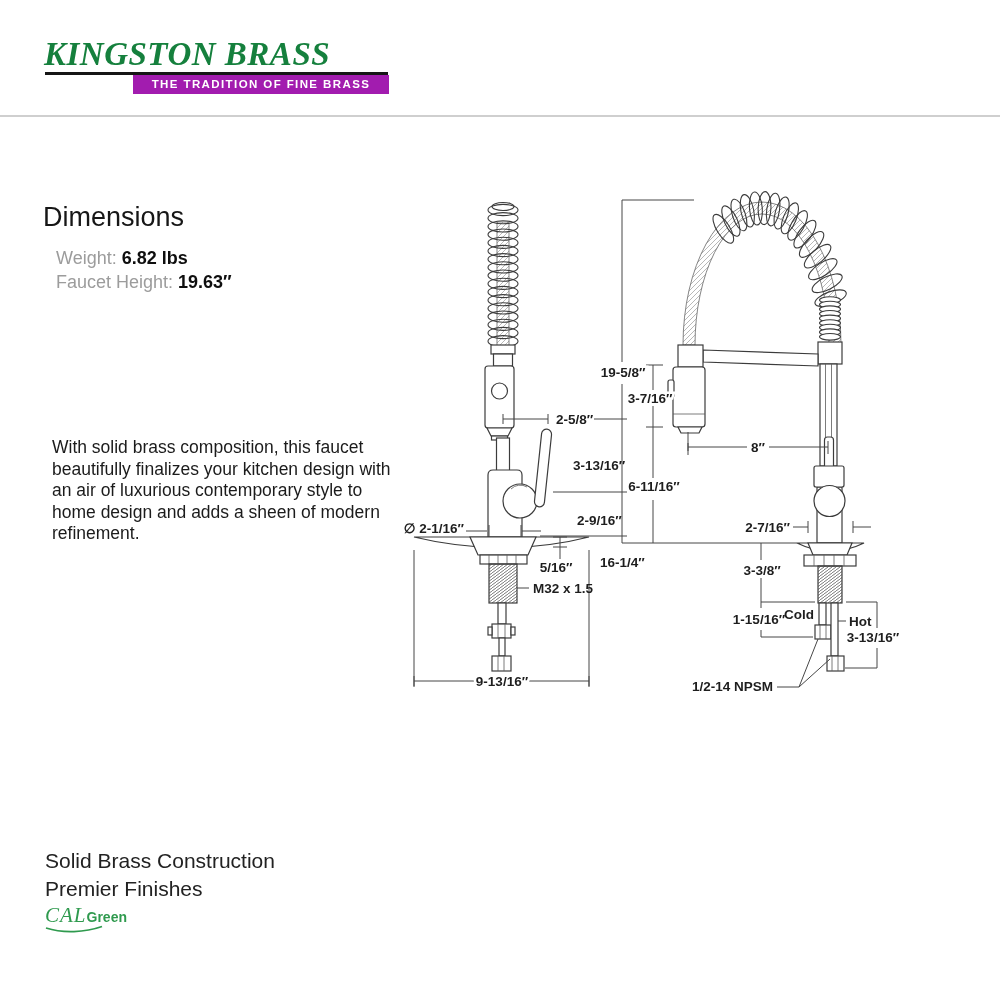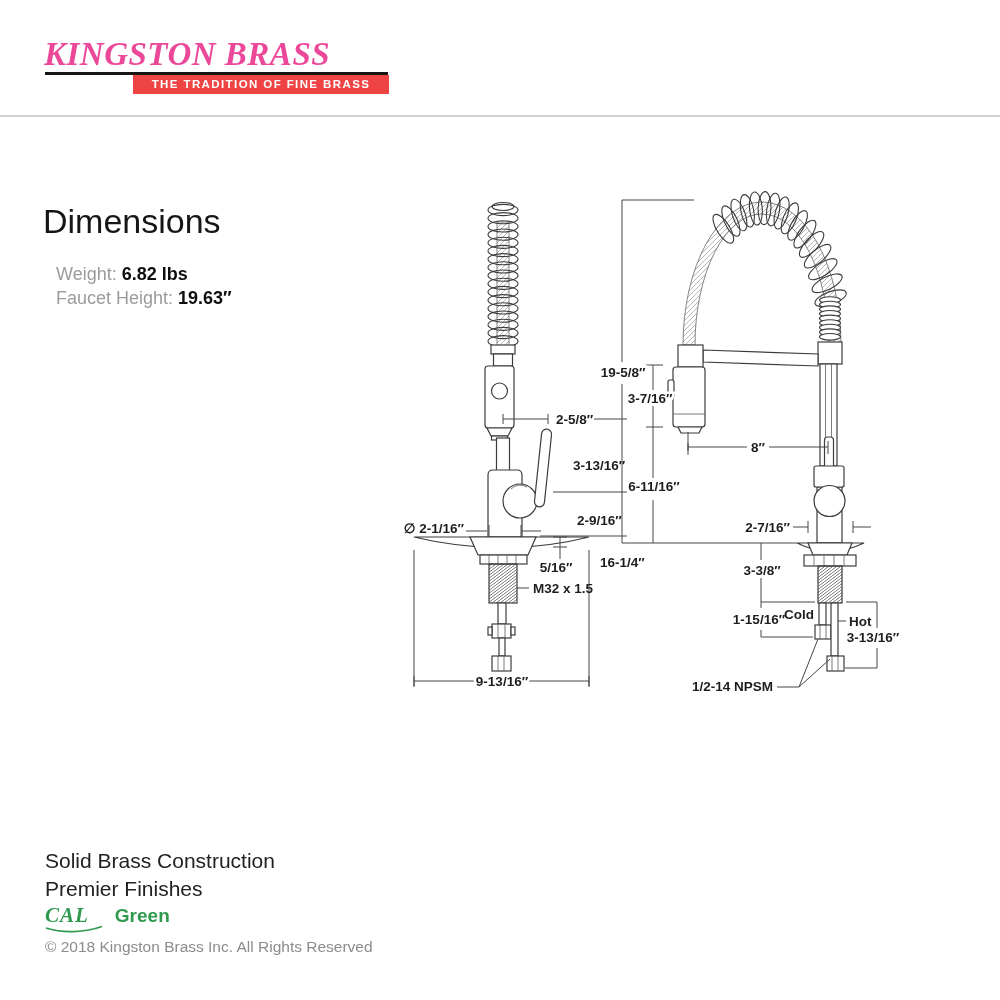--- a/index.html
+++ b/index.html
@@ -1,40 +1,40 @@
 <!DOCTYPE html>
 <html><head>
 <meta charset="utf-8">
 <style>
   html,body{margin:0;padding:0;background:#fff;}
   #page{position:relative;width:1000px;height:1000px;background:#fff;overflow:hidden;
         font-family:"Liberation Sans",sans-serif;color:#1c1c1c;}
   
   #brand{position:absolute;left:44px;top:36px;font-family:"Liberation Serif",serif;
-         font-style:italic;font-weight:700;font-size:33px;letter-spacing:.5px;color:#ec4899;
+         font-style:italic;font-weight:700;font-size:33px;letter-spacing:.5px;color:#15803d;
          white-space:nowrap;}
   #brand-underline{position:absolute;left:45px;top:72px;width:343px;height:3px;background:#161616;}
-  #tagline-box{position:absolute;left:133px;top:75px;width:256px;height:19px;background:#ef4444;
+  #tagline-box{position:absolute;left:133px;top:75px;width:256px;height:19px;background:#a21caf;
          color:#fff;font-size:11.5px;font-weight:700;letter-spacing:1.4px;text-align:center;
          line-height:19px;white-space:nowrap;}
   #header-rule{position:absolute;left:0;top:115px;width:1000px;height:2px;background:#cfcfcf;}
   
-  #dim-title{position:absolute;left:43px;top:202px;font-size:34px;color:#161616;}
-  #specs{position:absolute;left:56px;top:247px;font-size:18px;line-height:23.5px;white-space:nowrap;margin-top:16px;}
+  #dim-title{position:absolute;left:43px;top:202px;font-size:27px;color:#161616;}
+  #specs{position:absolute;left:56px;top:247px;font-size:18px;line-height:23.5px;white-space:nowrap;}
   #specs .lbl{color:#9c9c9c;}
   #specs .val{color:#0e0e0e;font-weight:700;}
   #desc{position:absolute;left:52px;top:437px;width:344px;font-size:17.5px;line-height:21.5px;color:#1b1b1b;}
   
   .feature{position:absolute;left:45px;font-size:21px;color:#222;}
   #feature-1{top:849px;}
   #feature-2{top:877px;}
   #cal-logo{position:absolute;left:45px;top:903px;white-space:nowrap;}
-  #cal-logo .cal{font-family:"Liberation Serif",serif;font-style:italic;font-weight:700;
+  #cal-logo .cal{font-family:"Liberation Serif",serif;font-style:italic;font-weight:400;
                  font-size:21px;color:#2f9a4e;letter-spacing:1px;}
-  #cal-logo .green{font-size:19px;font-weight:700;color:#2f9a4e;margin-left:26px;}
+  #cal-logo .green{font-size:14px;font-weight:700;color:#2f9a4e;}
   #cal-swoosh{position:absolute;left:45px;top:925px;}
   #copyright{position:absolute;left:45px;top:938px;font-size:15.5px;color:#8c8c8c;}
   
   #faucet-svg{position:absolute;left:0;top:0;}
   .st{fill:#fff;stroke:#3c3c3c;stroke-width:1.2;}
   .st-thin{fill:none;stroke:#5a5a5a;stroke-width:.8;}
   .dim{fill:none;stroke:#474747;stroke-width:1;}
   .dt{font-family:"Liberation Sans",sans-serif;font-size:13.5px;font-weight:600;fill:#1e1e1e;}
   .halo{paint-order:stroke;stroke:#fff;stroke-width:5px;}
 </style>
@@ -46,20 +46,21 @@
   <div id="brand">KINGSTON BRASS</div>
   <div id="brand-underline"></div>
   <div id="tagline-box">THE TRADITION OF FINE BRASS</div>
   <div id="header-rule"></div>
 
   <div id="dim-title">Dimensions</div>
   <div id="specs">
     <div class="row"><span class="lbl">Weight:</span> <span class="val">6.82 lbs</span></div>
     <div class="row"><span class="lbl">Faucet Height:</span> <span class="val">19.63″</span></div>
   </div>
+  <div id="desc">With solid brass composition, this faucet beautifully finalizes your kitchen design with an air of luxurious contemporary style to home design and adds a sheen of modern refinement.</div>
 
   <svg id="faucet-svg" width="1000" height="1000" viewBox="0 0 1000 1000" xmlns="http://www.w3.org/2000/svg">
     <defs>
       <pattern id="ht" width="5" height="5" patternUnits="userSpaceOnUse">
         <path d="M0,5 L5,0" stroke="#9a9a9a" stroke-width="0.7" fill="none"></path>
       </pattern>
       <pattern id="thr" width="4" height="3" patternUnits="userSpaceOnUse">
         <path d="M0,3 L4,0" stroke="#555" stroke-width="0.8" fill="none"></path>
       </pattern>
     </defs>
@@ -214,15 +215,14 @@
   </svg>
 
   <div class="feature" id="feature-1">Solid Brass Construction</div>
   <div class="feature" id="feature-2">Premier Finishes</div>
   <div id="cal-logo">
     <span class="cal">CAL</span><span class="green">Green</span>
   </div>
   <svg id="cal-swoosh" width="60" height="9" viewBox="0 0 60 9">
     <path d="M1,3 C18,8.5 40,7.5 57,1.5" stroke="#2f9a4e" stroke-width="1.8" fill="none"></path>
   </svg>
-  <div id="copyright">© 2018 Kingston Brass Inc. All Rights Reserved</div>
 
 </div>
 
 </body></html>

